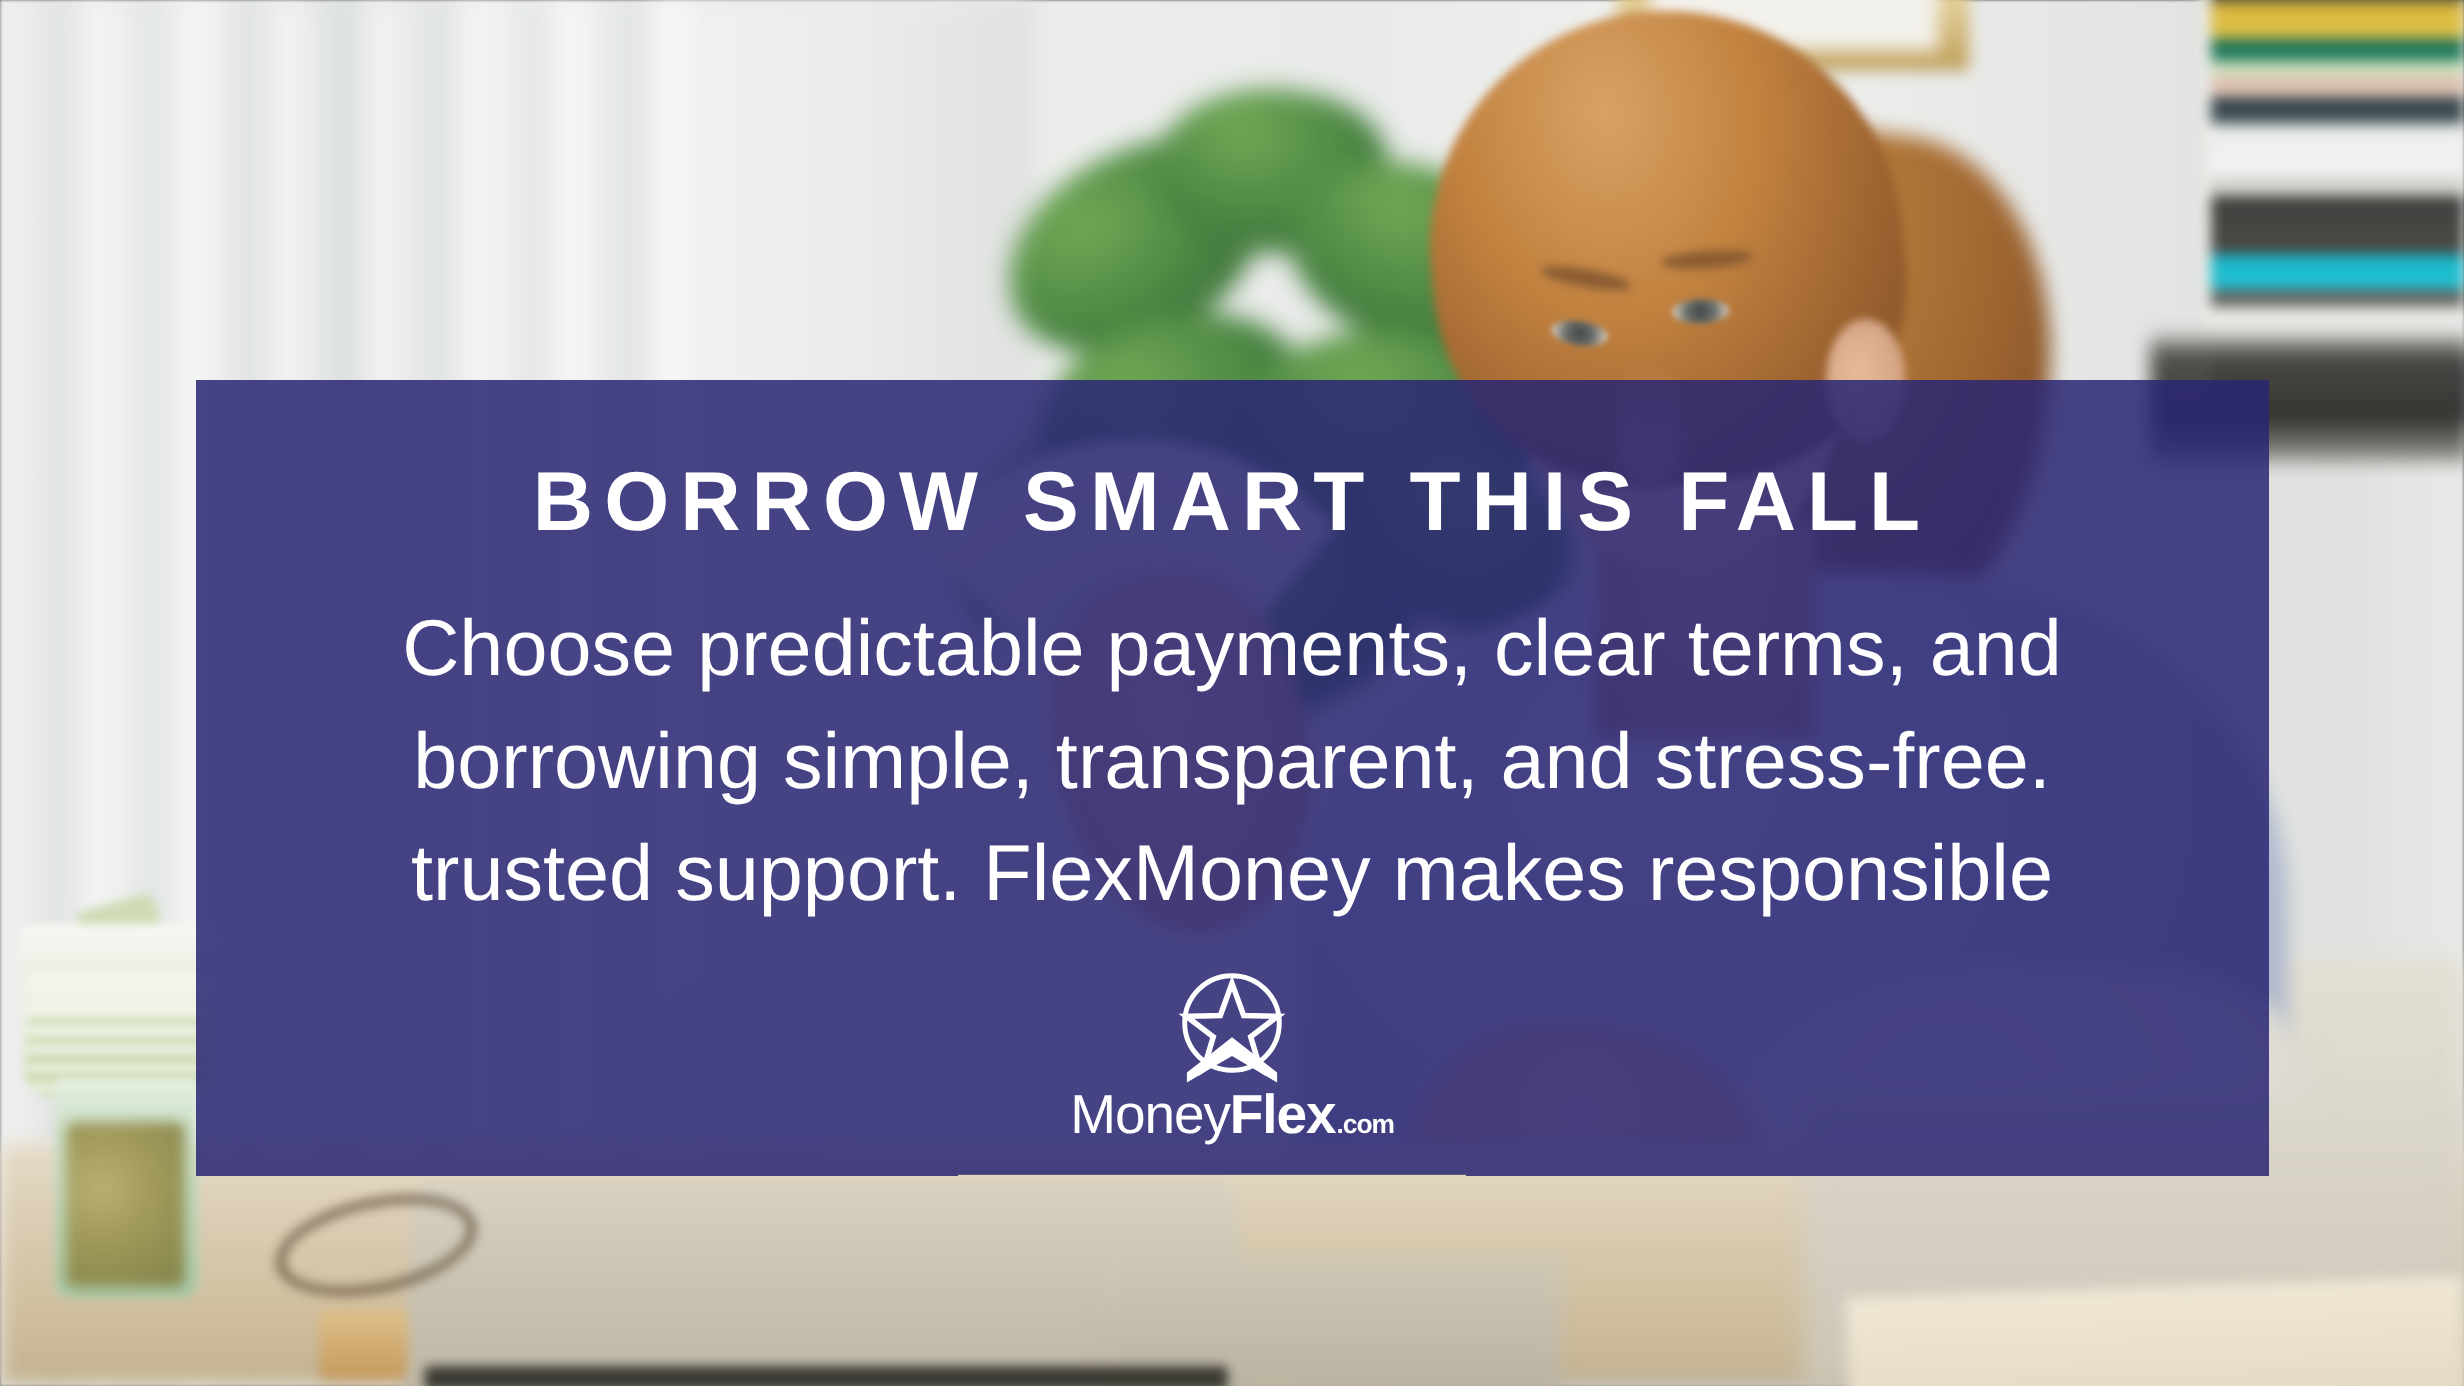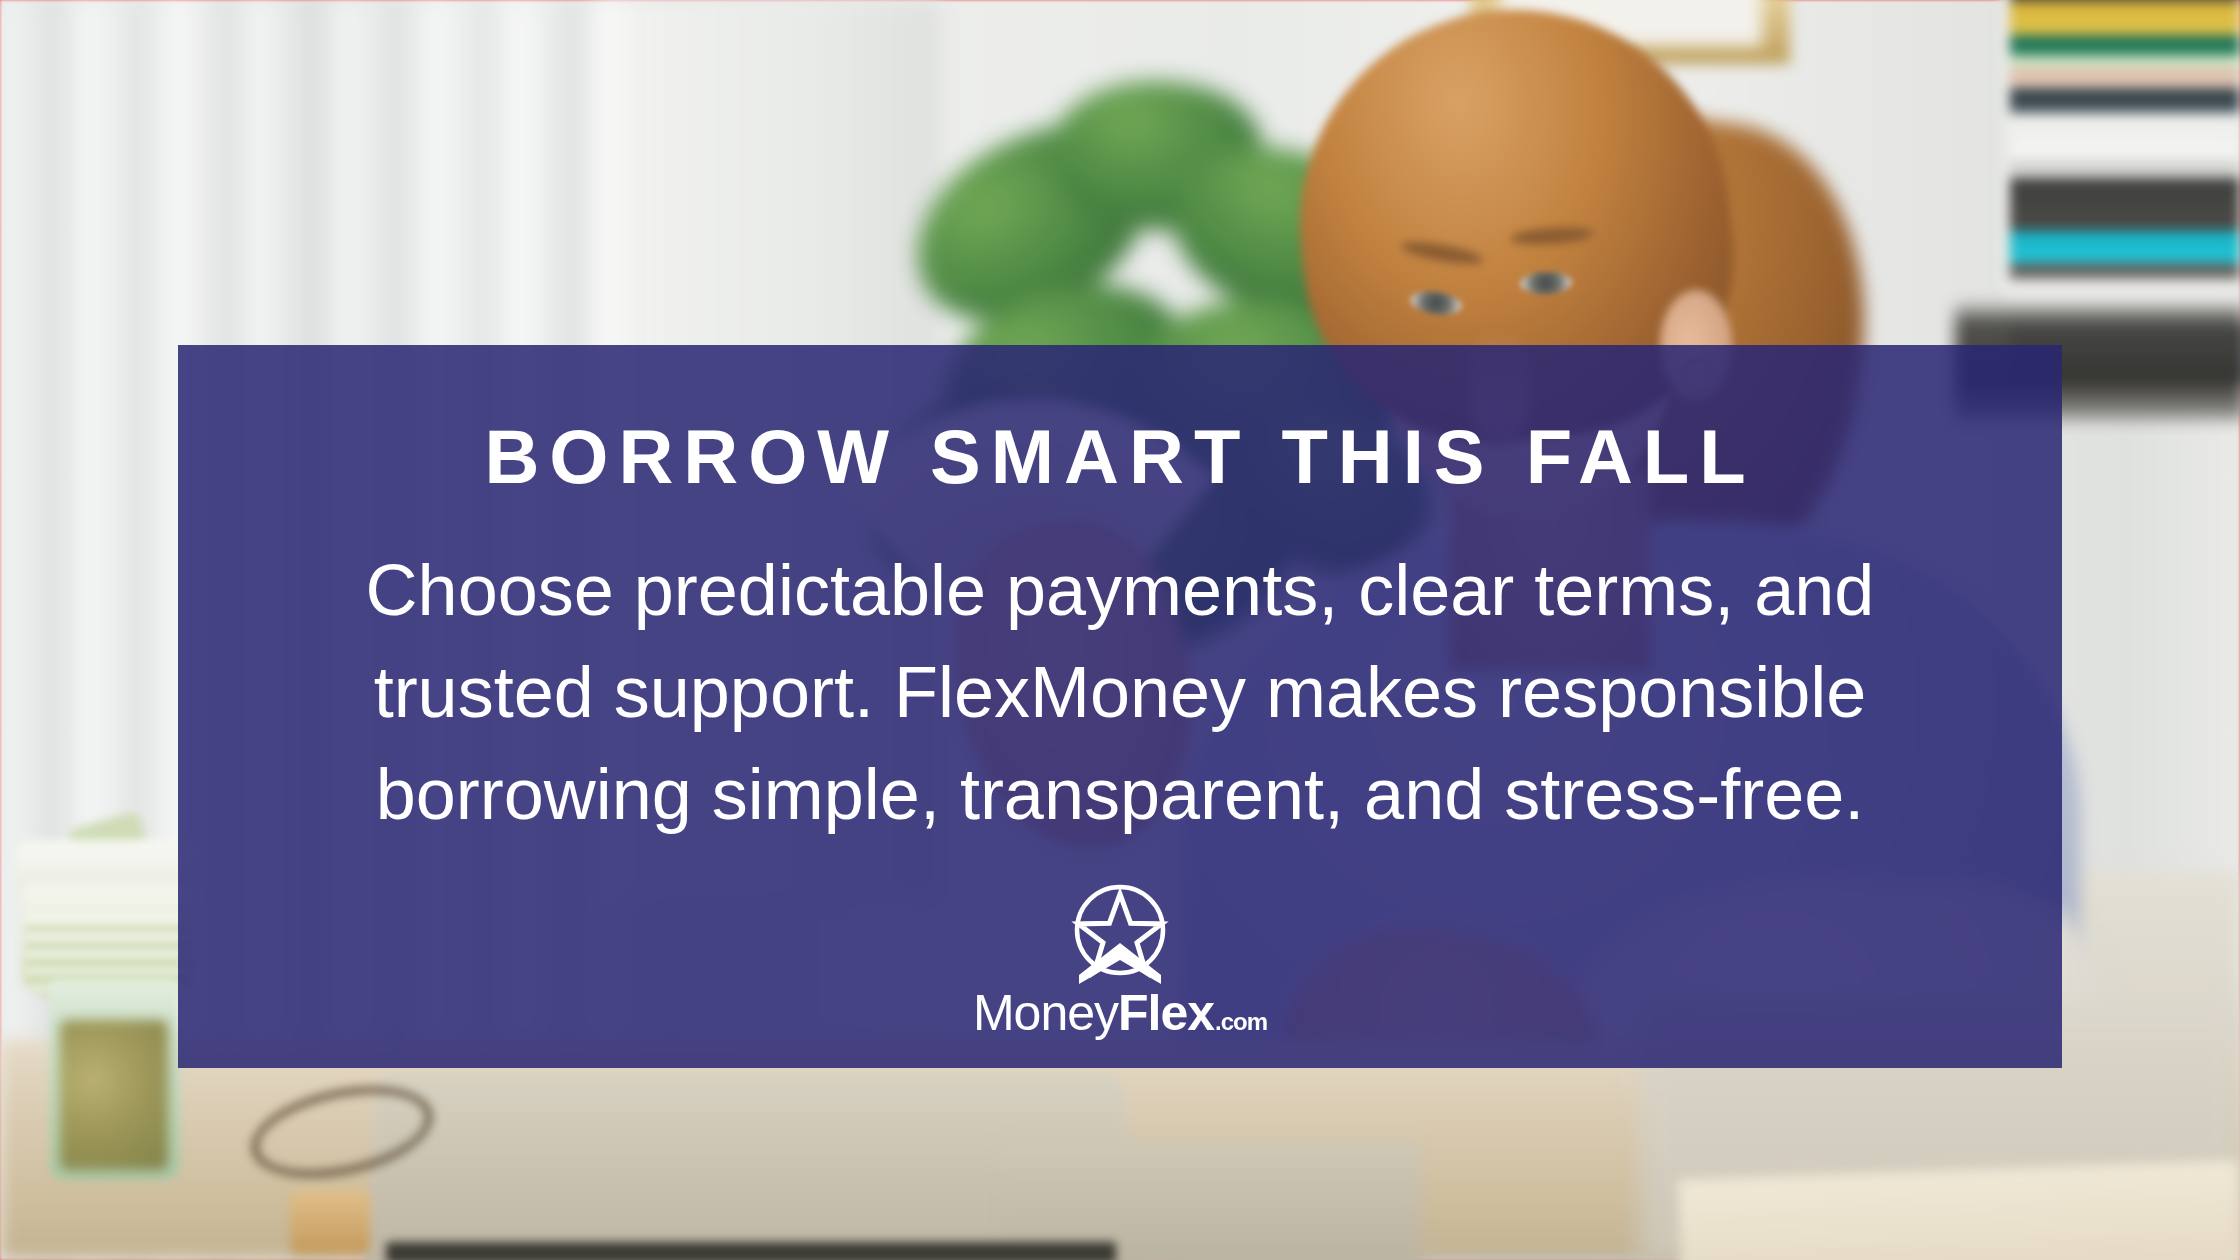--- a/index.html
+++ b/index.html
@@ -10,21 +10,21 @@
   }
   body {
     font-family: "Liberation Sans", sans-serif;
   }
 
   #banner {
     position: relative;
     width: 2240px;
     height: 1260px;
     overflow: hidden;
-    background: #ef4444;
+    background: #404040;
   }
 
   
   .photo {
     position: absolute;
     inset: 0;
     overflow: hidden;
   }
 
   
@@ -564,22 +564,22 @@
       <div class="trinket"></div>
     </div>
   </div>
 
   <div id="overlay-panel">
 
     <h1 id="headline">BORROW SMART THIS FALL</h1>
 
     <div id="subcopy">
       <div>Choose predictable payments, clear terms, and</div>
+      <div>borrowing simple, transparent, and stress-free.</div>
       <div>trusted support. FlexMoney makes responsible</div>
-      <div>borrowing simple, transparent, and stress-free.</div>
     </div>
 
     <div id="logo">
       <svg id="logo-mark" width="120" height="104" viewBox="0 0 120 104">
 
         <circle cx="60" cy="50" r="43" fill="none" stroke="#ffffff" stroke-width="4.5"></circle>
 
         <polygon points="60,14 70.6,43.2 101.5,43.9 77,62.6 85.9,92.2 60,74.5 34.1,92.2 43,62.6 18.5,43.9 49.4,43.2" fill="none" stroke="#ffffff" stroke-width="5"></polygon>
 
         <path d="M60 63 L101 95 L101 104 L60 80 L19 104 L19 95 Z" fill="#ffffff"></path>

